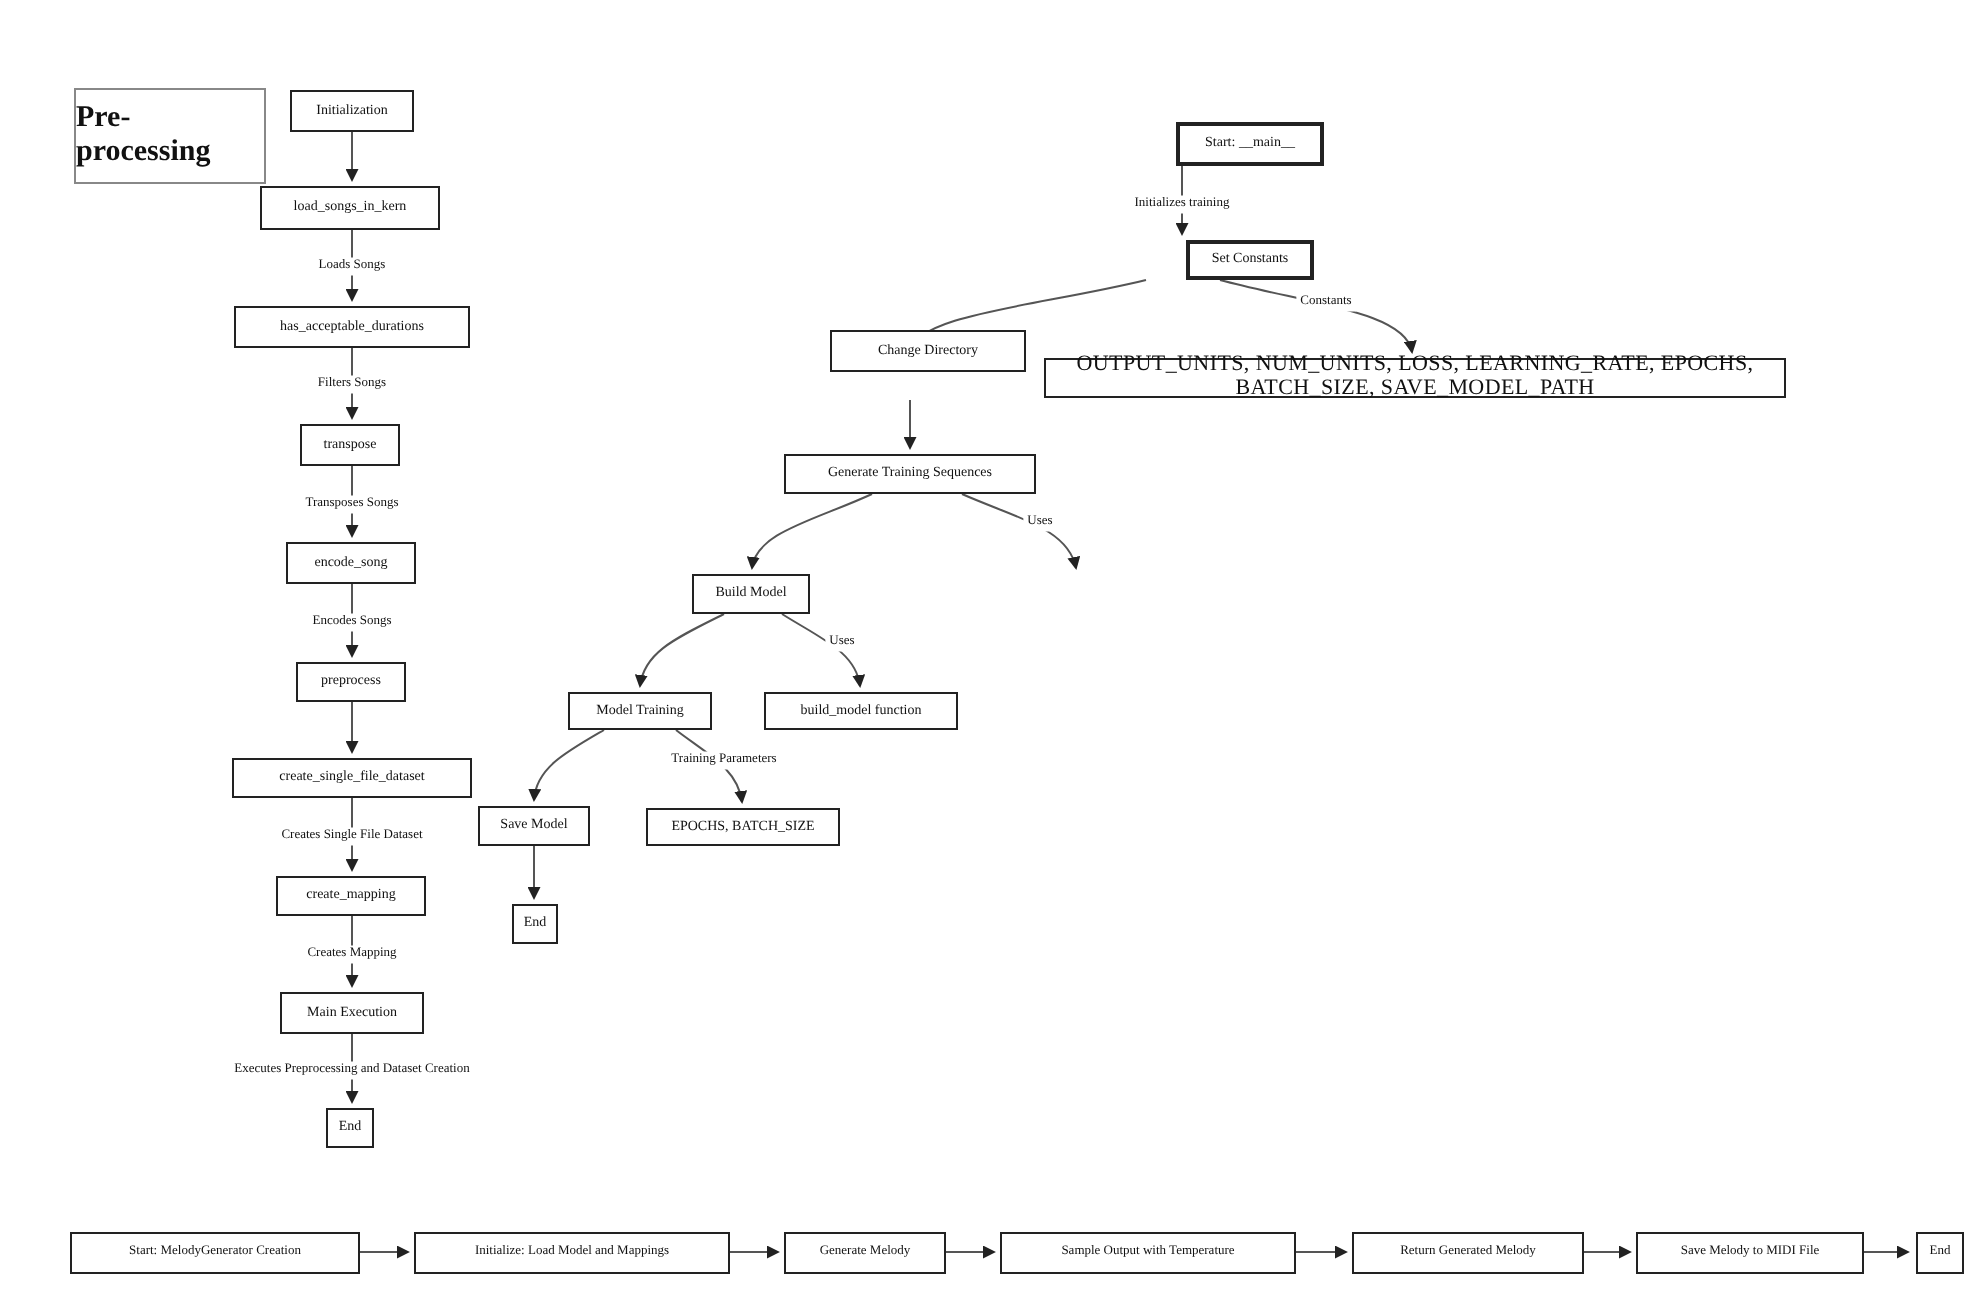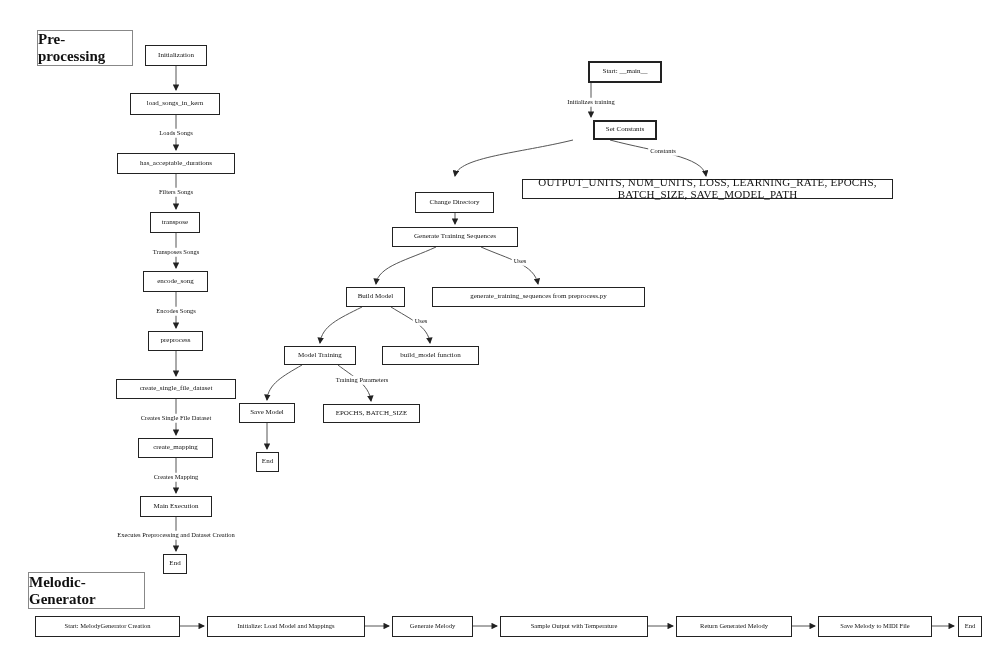--- a/index.html
+++ b/index.html
@@ -63,22 +63,21 @@
 
       <path d="M180,626 L204,626" marker-end="url(#arw)"></path>
       <path d="M365,626 L389,626" marker-end="url(#arw)"></path>
       <path d="M473,626 L497,626" marker-end="url(#arw)"></path>
       <path d="M648,626 L673,626" marker-end="url(#arw)"></path>
       <path d="M792,626 L815,626" marker-end="url(#arw)"></path>
       <path d="M932,626 L954,626" marker-end="url(#arw)"></path>
     </g>
   </svg>
 
-  <div class="section-title" style="left:37px;top:30px;width:96px;height:36px">Pre-processing</div>
-  <div class="section-title" style="left:28px;top:572px;width:117px;height:37px">Melodic-Generator</div>
+  <div class="section-title" style="left:37px;top:44px;width:96px;height:48px">Pre-processing</div>
 
   <div class="node" style="left:145px;top:45px;width:62px;height:21px">Initialization</div>
   <div class="node" style="left:130px;top:93px;width:90px;height:22px">load_songs_in_kern</div>
   <div class="node" style="left:117px;top:153px;width:118px;height:21px">has_acceptable_durations</div>
   <div class="node" style="left:150px;top:212px;width:50px;height:21px">transpose</div>
   <div class="node" style="left:143px;top:271px;width:65px;height:21px">encode_song</div>
   <div class="node" style="left:148px;top:331px;width:55px;height:20px">preprocess</div>
   <div class="node" style="left:116px;top:379px;width:120px;height:20px">create_single_file_dataset</div>
   <div class="node" style="left:138px;top:438px;width:75px;height:20px">create_mapping</div>
   <div class="node" style="left:140px;top:496px;width:72px;height:21px">Main Execution</div>
@@ -87,25 +86,24 @@
   <div class="edge-label" style="left:176px;top:133px">Loads Songs</div>
   <div class="edge-label" style="left:176px;top:192px">Filters Songs</div>
   <div class="edge-label" style="left:176px;top:252px">Transposes Songs</div>
   <div class="edge-label" style="left:176px;top:311px">Encodes Songs</div>
   <div class="edge-label" style="left:176px;top:418px">Creates Single File Dataset</div>
   <div class="edge-label" style="left:176px;top:477px">Creates Mapping</div>
   <div class="edge-label" style="left:176px;top:535px">Executes Preprocessing and Dataset Creation</div>
 
   <div class="node thick" style="left:554px;top:61px;width:74px;height:22px">Start: __main__</div>
   <div class="node thick" style="left:559px;top:120px;width:64px;height:20px">Set Constants</div>
-  <div class="node" style="left:415px;top:192px;width:79px;height:21px">Change Directory</div>
+  <div class="node" style="left:415px;top:165px;width:98px;height:21px">Change Directory</div>
   <div class="node bigtext" style="left:522px;top:179px;width:371px;height:20px">OUTPUT_UNITS, NUM_UNITS, LOSS, LEARNING_RATE, EPOCHS, BATCH_SIZE, SAVE_MODEL_PATH</div>
   <div class="node" style="left:392px;top:227px;width:126px;height:20px">Generate Training Sequences</div>
   <div class="node" style="left:346px;top:287px;width:59px;height:20px">Build Model</div>
-  <div class="node" style="left:432px;top:287px;width:213px;height:20px">generate_training_sequences from preprocess.py</div>
   <div class="node" style="left:284px;top:346px;width:72px;height:19px">Model Training</div>
   <div class="node" style="left:382px;top:346px;width:97px;height:19px">build_model function</div>
   <div class="node" style="left:239px;top:403px;width:56px;height:20px">Save Model</div>
   <div class="node" style="left:323px;top:404px;width:97px;height:19px">EPOCHS, BATCH_SIZE</div>
   <div class="node" style="left:256px;top:452px;width:23px;height:20px">End</div>
 
   <div class="edge-label" style="left:591px;top:102px">Initializes training</div>
   <div class="edge-label" style="left:663px;top:151px">Constants</div>
   <div class="edge-label" style="left:520px;top:261px">Uses</div>
   <div class="edge-label" style="left:421px;top:321px">Uses</div>

